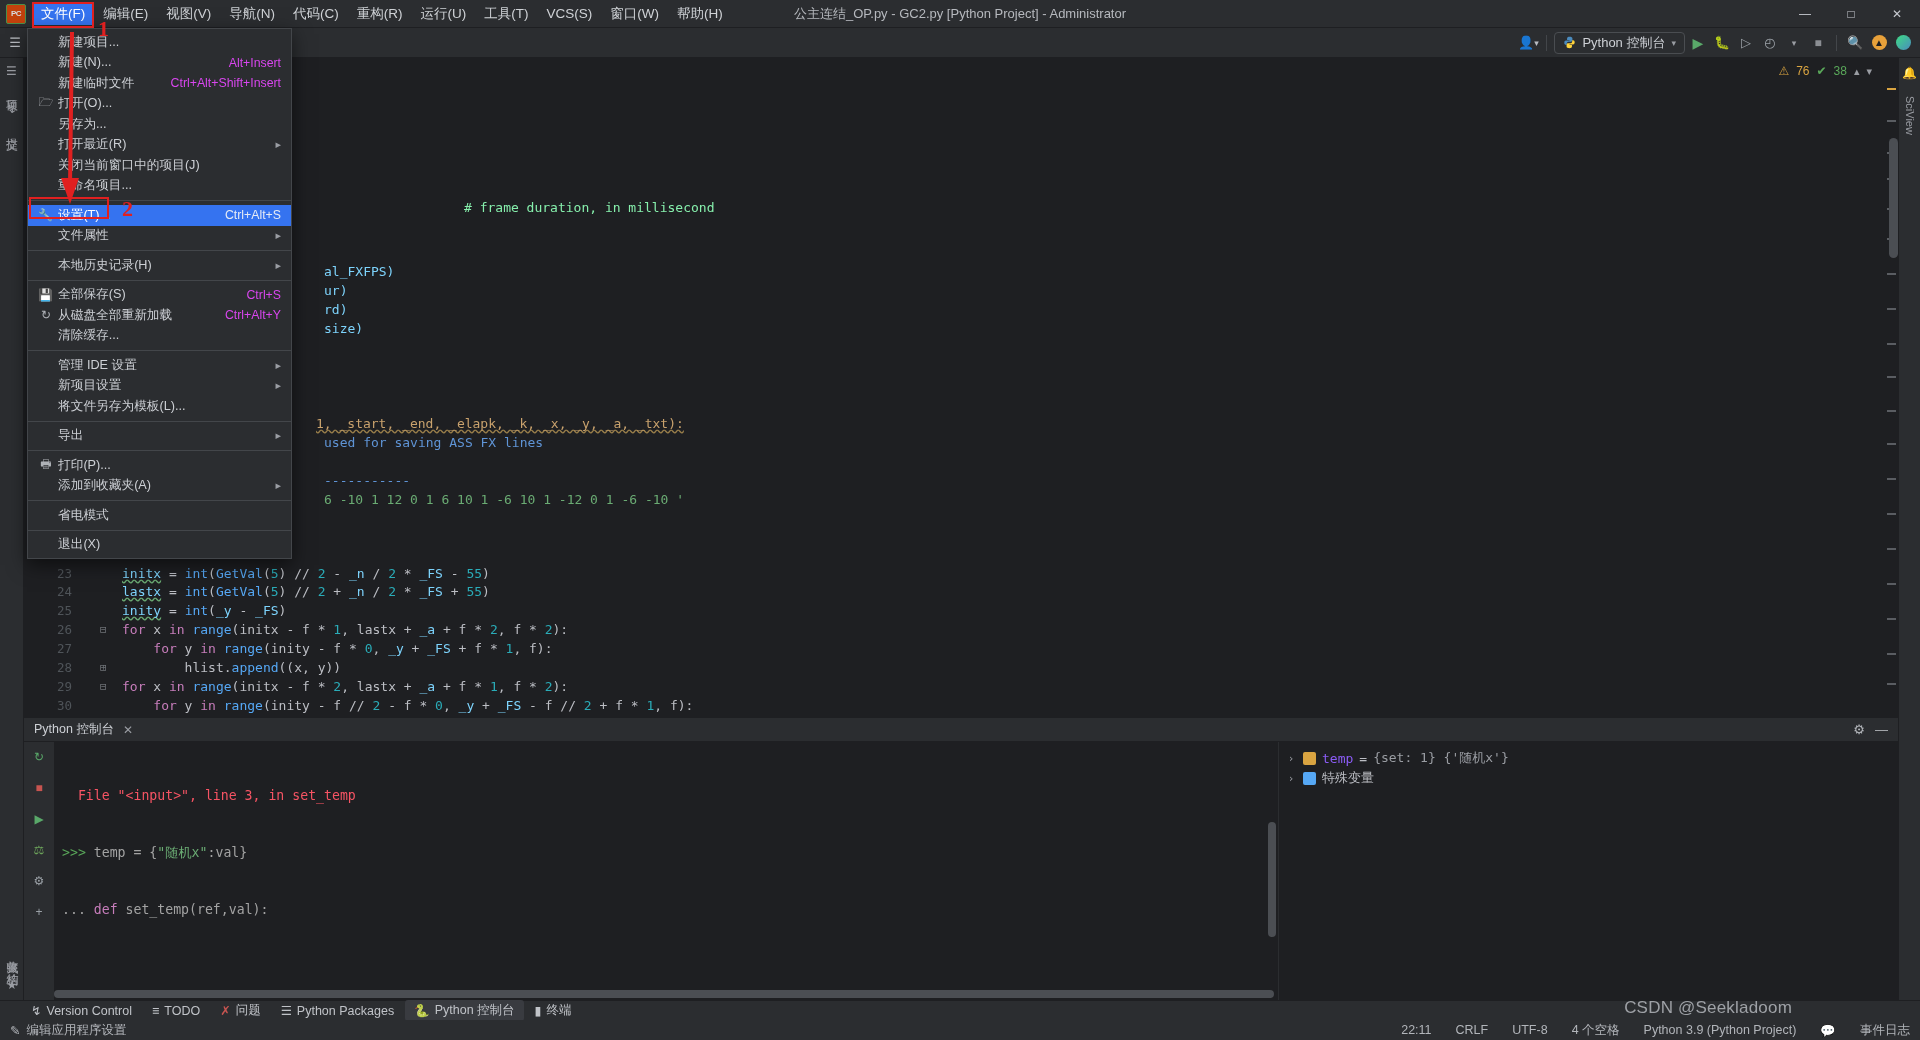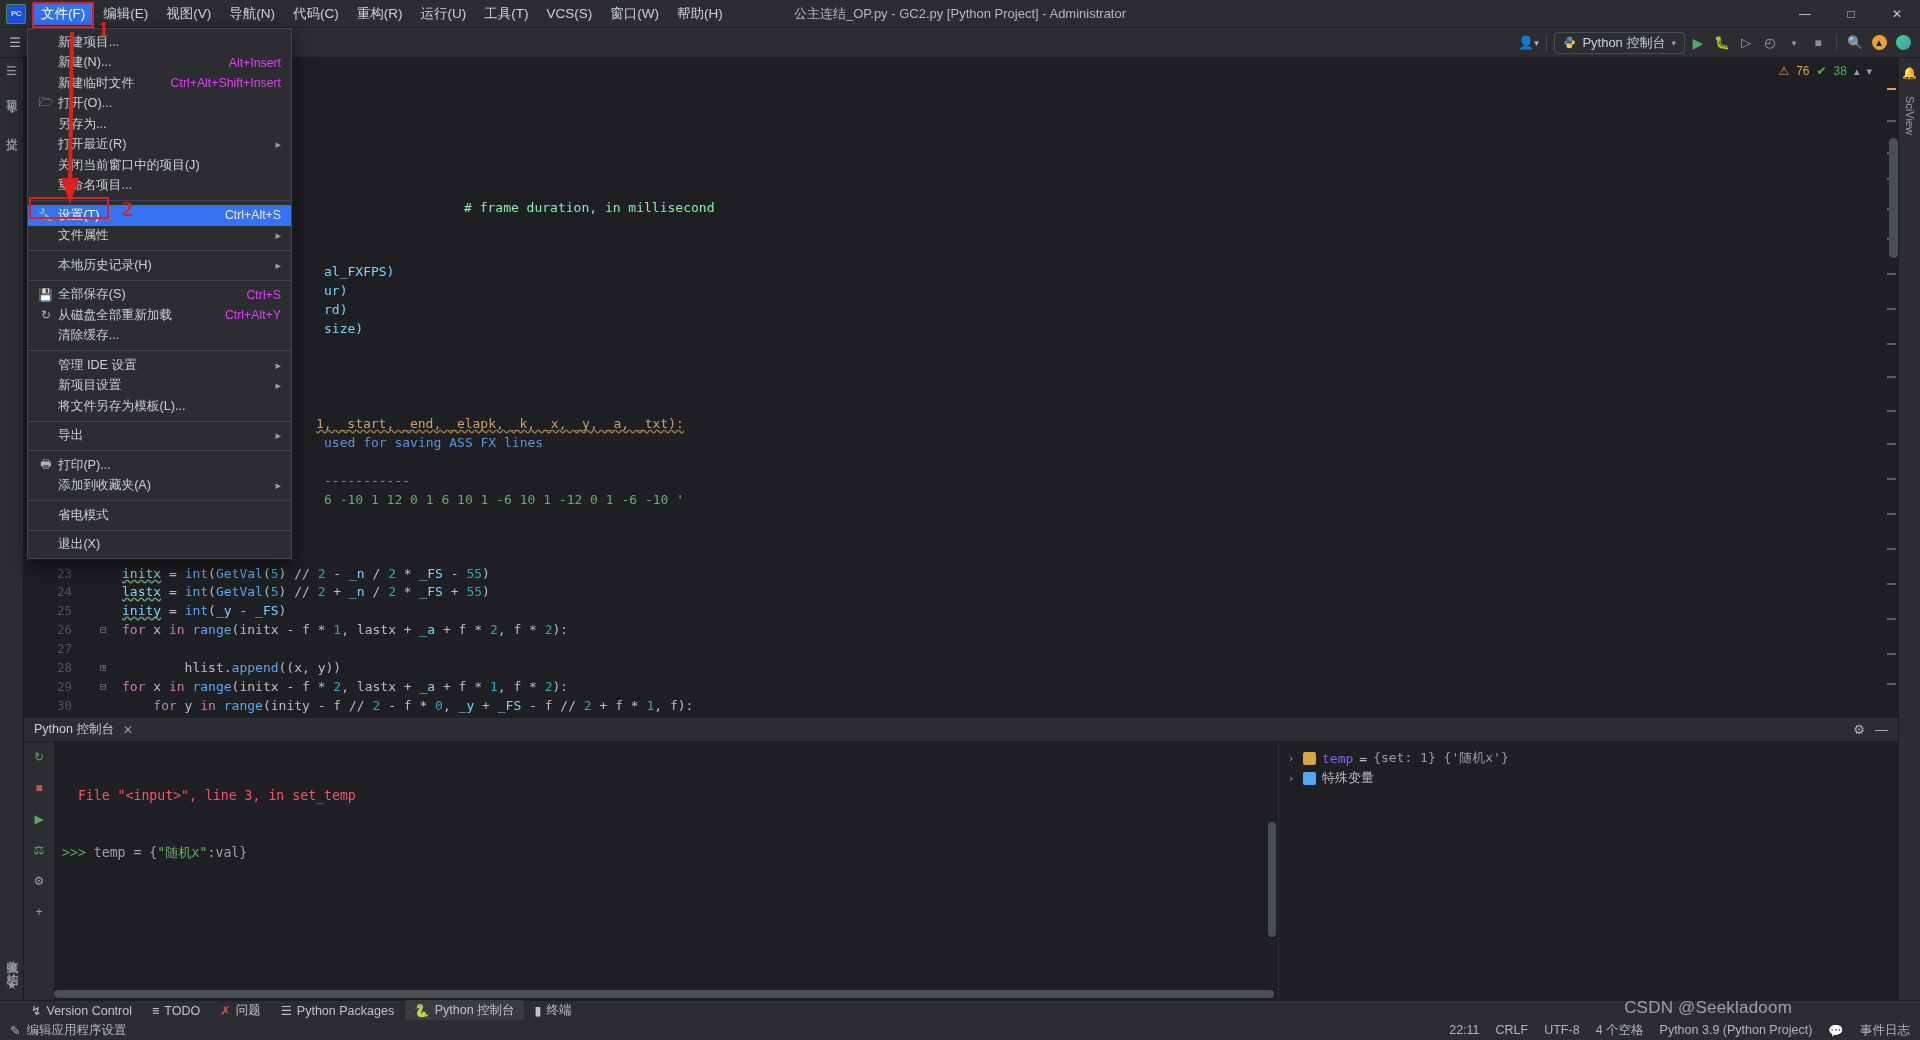--- a/index.html
+++ b/index.html
@@ -13,21 +13,21 @@
   .app { position:relative; width:1920px; height:1040px; }
 
   
   .titlebar {
     position:absolute; left:0; top:0; width:1920px; height:28px;
     background:#2b2d30; display:flex; align-items:center;
     border-bottom:1px solid #1e1f22;
   }
   .pc-logo{
     width:20px;height:20px;margin-left:6px;margin-right:6px;
-    border:1px solid #4a8f4a; border-radius:2px; background:#1d4ed8;
+    border:1px solid #4a8f4a; border-radius:2px; background:#c2410c;
     display:flex;align-items:center;justify-content:center;
     font-size:8px;font-weight:bold;color:#d7dbe0;letter-spacing:-.5px;
   }
   .menubar { display:flex; align-items:center; height:28px; }
   .menu-top {
     padding:4px 9px; font-size:13.5px; color:#cfd2d6; height:22px;
     display:flex;align-items:center; white-space:nowrap; cursor:default;
   }
   .menu-top.active { background:#3573f0; color:#fff; }
   .title-center {
@@ -172,21 +172,21 @@
     position:absolute;left:0;right:0;bottom:20px;height:20px;background:#2b2d30;
     display:flex;align-items:center;padding-left:22px;gap:2px;
     border-top:1px solid #1e1f22;
   }
   .tw{display:flex;align-items:center;gap:5px;padding:2px 9px;font-size:12.5px;color:#c0c3c8;border-radius:3px;}
   .tw.active{background:#393b40;}
   .statusbar{
     position:absolute;left:0;right:0;bottom:0;height:20px;background:#2b2d30;
     display:flex;align-items:center;padding-left:10px;font-size:12.5px;color:#b2b5ba;gap:6px;
   }
-  .sb-right{margin-left:auto;display:flex;align-items:center;gap:16px;padding-right:10px;}
+  .sb-right{margin-left:auto;display:flex;align-items:center;gap:24px;padding-right:10px;}
   .watermark{
     position:absolute; right:128px; bottom:22px; font-size:17px; color:#9ea1a6;
     font-family:"Liberation Sans", sans-serif; letter-spacing:.2px;
   }
 
   
   .dropdown{
     position:absolute; left:27px; top:28px; width:265px;
     background:#2b2d30; border:1px solid #43464a;
     box-shadow:0 6px 18px rgba(0,0,0,.55); z-index:50; padding:3px 0;
@@ -365,20 +365,21 @@
       <div class="cl" style="top:525px;"><span class="wav def">lastx</span> = <span class="fn">int</span>(<span class="fn">GetVal</span>(<span class="num">5</span>) // <span class="num">2</span> + <span class="def">_n</span> / <span class="num">2</span> * <span class="def">_FS</span> + <span class="num">55</span>)</div>
 
       <div class="ln" style="left:8px; top:544px;">25</div>
       <div class="cl" style="top:544px;"><span class="wav def">inity</span> = <span class="fn">int</span>(<span class="def">_y</span> - <span class="def">_FS</span>)</div>
 
       <div class="ln" style="left:8px; top:563px;">26</div>
       <div class="fold" style="top:563px;">⊟</div>
       <div class="cl" style="top:563px;"><span class="kw2">for</span> x <span class="kw2">in</span> <span class="fn">range</span>(initx - f * <span class="num">1</span>, lastx + <span class="def">_a</span> + f * <span class="num">2</span>, f * <span class="num">2</span>):</div>
 
       <div class="ln" style="left:8px; top:582px;">27</div>
+      <div class="cl" style="top:582px;">    <span class="kw2">for</span> y <span class="kw2">in</span> <span class="fn">range</span>(inity - f * <span class="num">0</span>, <span class="def">_y</span> + <span class="def">_FS</span> + f * <span class="num">1</span>, f):</div>
 
       <div class="ln" style="left:8px; top:601px;">28</div>
       <div class="fold" style="top:601px;">⊞</div>
       <div class="cl" style="top:601px;">        hlist.<span class="fn">append</span>((x, y))</div>
 
       <div class="ln" style="left:8px; top:620px;">29</div>
       <div class="fold" style="top:620px;">⊟</div>
       <div class="cl" style="top:620px;"><span class="kw2">for</span> x <span class="kw2">in</span> <span class="fn">range</span>(initx - f * <span class="num">2</span>, lastx + <span class="def">_a</span> + f * <span class="num">1</span>, f * <span class="num">2</span>):</div>
 
       <div class="ln" style="left:8px; top:639px;">30</div>
@@ -440,20 +441,21 @@
           </div>
         <div class="cg-ico">
             <span style="color:#6ca35a;">⚖</span>
           </div>
         <div class="cg-ico">⚙</div>
         <div class="cg-ico">+</div>
       </div>
       <div class="console-out">
         <div class="c-err">  File "&lt;input&gt;", line 3, in set_temp</div>
         <div><span class="c-ps">&gt;&gt;&gt;</span><span class="c-txt"> temp = {</span><span class="c-str">"随机x"</span><span class="c-txt">:val}</span></div>
+        <div><span class="c-txt">... </span><span class="c-purple">def</span><span class="c-txt"> set_temp(ref,val):</span></div>
         
         
         
         
         
         
         
         <div class="vscroll"></div>
         <div class="hscroll"></div>
       </div>

